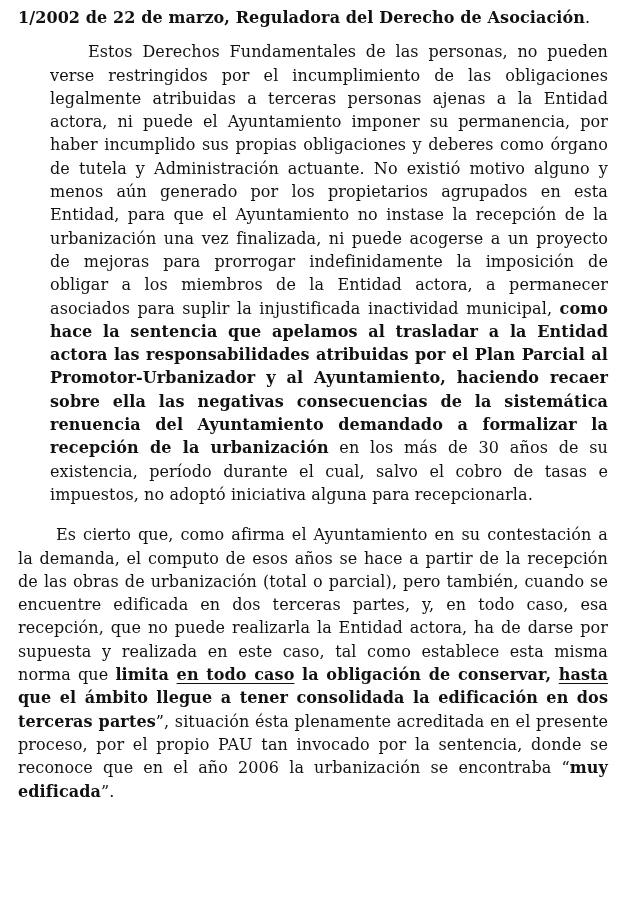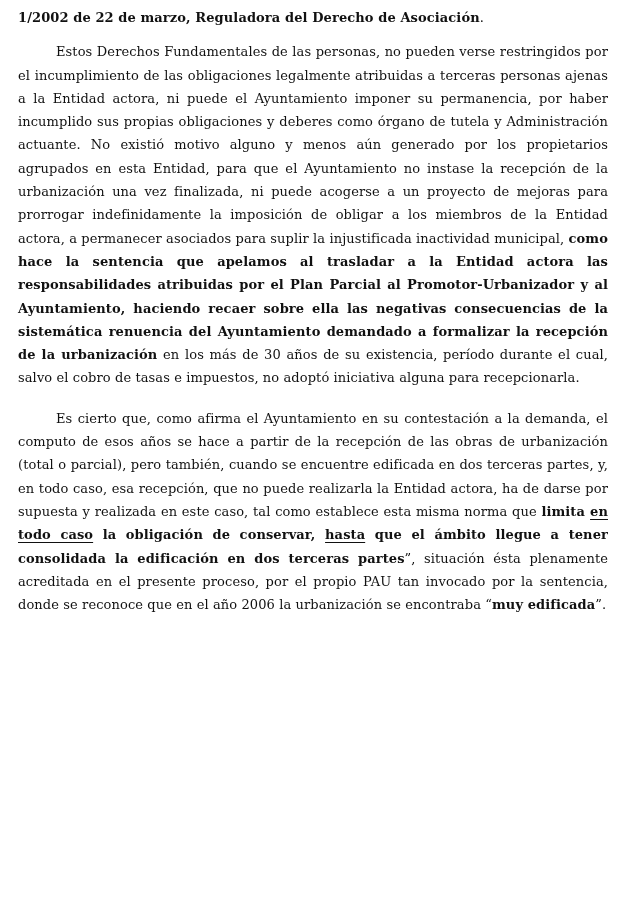--- a/index.html
+++ b/index.html
@@ -13,36 +13,37 @@
     overflow: hidden;
   }
   .page {
     box-sizing: border-box;
     width: 625px;
     height: 919px;
     padding: 6px 17px 0 18px;
     background: #ffffff;
     color: #111111;
     font-family: "DejaVu Serif", "Liberation Serif", serif;
-    font-size: 13px;
+    font-size: 16px;
     line-height: 23.3px;
   }
   p.para {
     margin: 0;
     text-align: justify;
     letter-spacing: 0.1px;
   }
   p.heading {
     margin-bottom: 11px;
   }
   p.body-para {
     text-indent: 38px;
   }
   p.spacer-after {
     margin-bottom: 17px;
+    margin-left: 32px;
   }
   .b  { font-weight: bold; }
   .i  { }
   .u  { text-decoration: underline; text-underline-offset: 3px; }
 </style>
 </head>
 <body>
 
 <div class="page">
 

